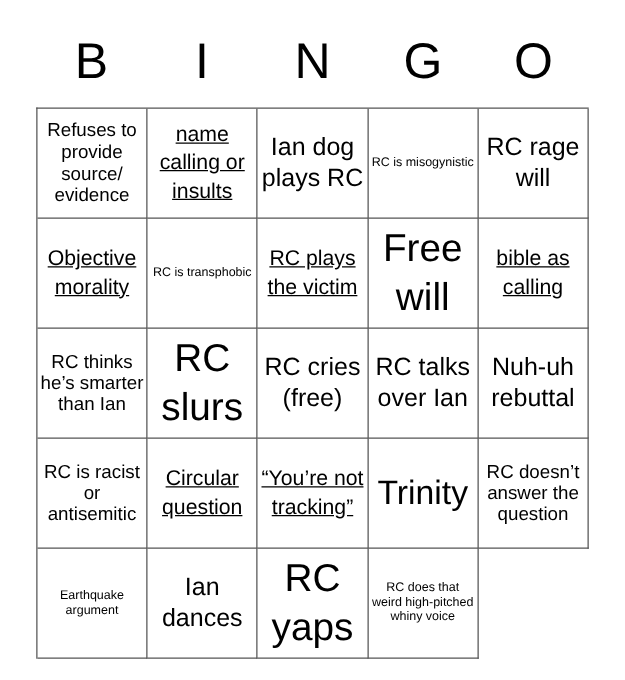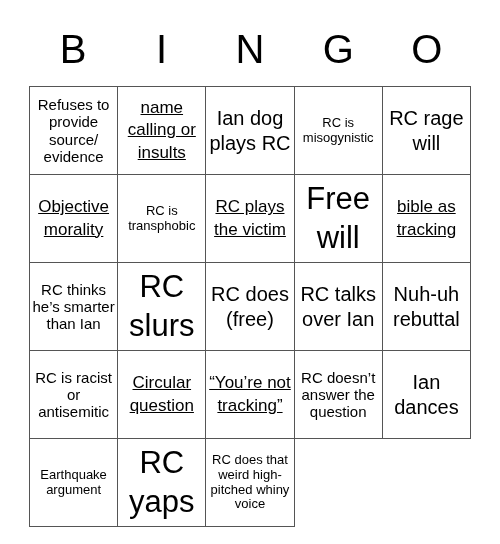--- a/index.html
+++ b/index.html
@@ -54,21 +54,21 @@
       text-align: center;
       padding: 2px;
       box-sizing: border-box;
       overflow: hidden;
       cursor: pointer;
     }
     .cell span {
       display: block;
       line-height: 1.15;
     }
-    .s-xs { font-size: 13px; }
+    .s-xs { font-size: 10px; }
     .s-sm { font-size: 15px; }
     .s-md { font-size: 17px; line-height: 1.3 !important; text-decoration: underline; }
     .s-lg { font-size: 20px; line-height: 1.25 !important; }
     .s-xl { font-size: 31px; line-height: 1.25 !important; }
   </style>
 </head>
 <body>
 
 <div class="header">
   <div class="header-letter">B</div>
@@ -102,57 +102,60 @@
   <div class="cell">
       <span class="s-xs">RC is transphobic</span>
     </div>
   <div class="cell">
       <span class="s-md">RC plays the victim</span>
     </div>
   <div class="cell">
       <span class="s-xl">Free will</span>
     </div>
   <div class="cell">
-      <span class="s-md">bible as tracking</span>
+      <span class="s-md">bible as calling</span>
     </div>
 
   <div class="cell">
       <span class="s-sm">RC thinks he’s smarter than Ian</span>
     </div>
   <div class="cell">
       <span class="s-xl">RC slurs</span>
     </div>
   <div class="cell">
-      <span class="s-lg">RC does (free)</span>
+      <span class="s-lg">RC cries (free)</span>
     </div>
   <div class="cell">
       <span class="s-lg">RC talks over Ian</span>
     </div>
   <div class="cell">
       <span class="s-lg">Nuh-uh rebuttal</span>
     </div>
 
   <div class="cell">
       <span class="s-sm">RC is racist or antisemitic</span>
     </div>
   <div class="cell">
       <span class="s-md">Circular question</span>
     </div>
   <div class="cell">
       <span class="s-md">“You’re not tracking”</span>
     </div>
+  <div class="cell">
+      <span class="s-xl" style="font-size:27px">Trinity</span>
+    </div>
 
   <div class="cell">
       <span class="s-sm">RC doesn’t answer the question</span>
     </div>
   <div class="cell">
-      <span class="s-lg">Ian dances</span>
+      <span class="s-xs">Earthquake argument</span>
     </div>
   <div class="cell">
-      <span class="s-xs">Earthquake argument</span>
+      <span class="s-lg">Ian dances</span>
     </div>
   <div class="cell">
       <span class="s-xl">RC yaps</span>
     </div>
   <div class="cell">
       <span class="s-xs">RC does that weird high-pitched whiny voice</span>
     </div>
 </div>
 
 </body></html>

